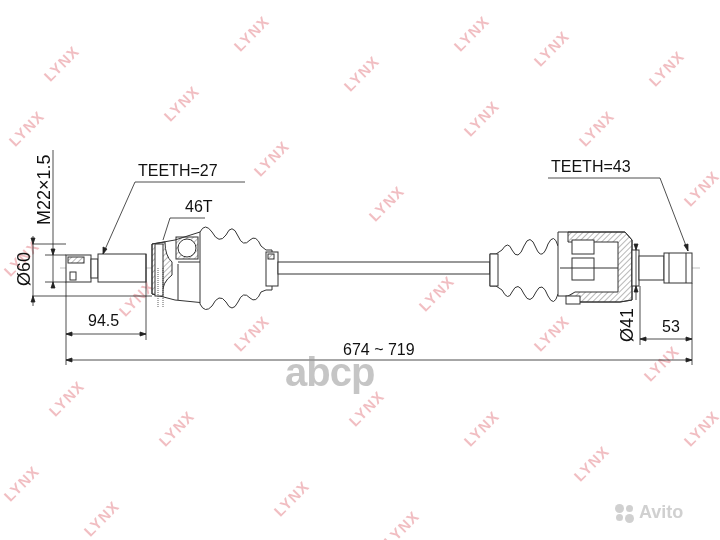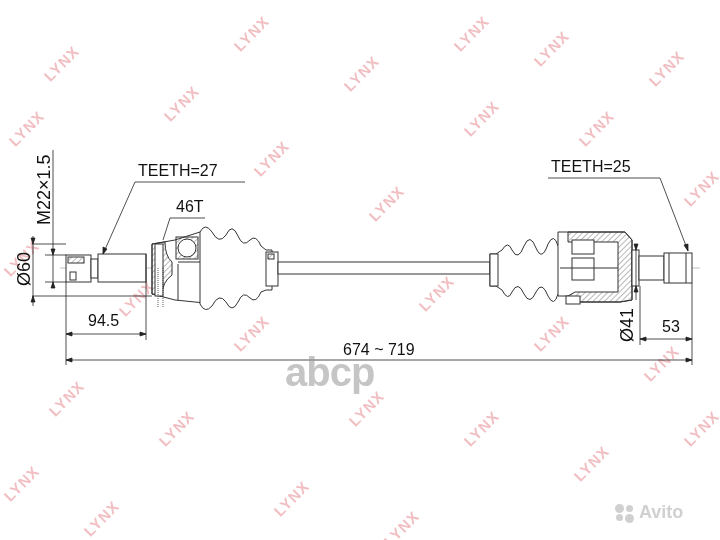--- a/index.html
+++ b/index.html
@@ -143,22 +143,22 @@
       <path d="M103 254 l0 -7 l4 2 z"></path>
       <line x1="170" y1="218" x2="205" y2="218"></line>
       <line x1="170" y1="218" x2="163" y2="240"></line>
       <line x1="548" y1="178" x2="660" y2="178"></line>
       <line x1="660" y1="178" x2="688" y2="251"></line>
       <path d="M688 251 l-4 -6 l4 -1 z"></path>
     </g>
   </svg>
 
   <span class="lbl" style="left:138px;top:162px">TEETH=27</span>
-  <span class="lbl" style="left:176px;top:198px">46T</span>
-  <span class="lbl" style="left:551px;top:158px">TEETH=25</span>
+  <span class="lbl" style="left:185px;top:198px">46T</span>
+  <span class="lbl" style="left:551px;top:158px">TEETH=43</span>
   <span class="vlbl" style="left:34px;top:225px">M22×1.5</span>
   <span class="vlbl" style="left:14px;top:286px">Ø60</span>
   <span class="lbl" style="left:88px;top:312px">94.5</span>
   <span class="lbl" style="left:343px;top:341px">674 ~ 719</span>
   <span class="vlbl" style="left:617px;top:342px">Ø41</span>
   <span class="lbl" style="left:662px;top:318px">53</span>
 
   <span class="brand" style="left:285px;top:350px">abcp</span>
   <div style="position:absolute;left:615px;top:502px;">
     <span style="position:absolute;left:0;top:2px;width:22px;height:20px;">

